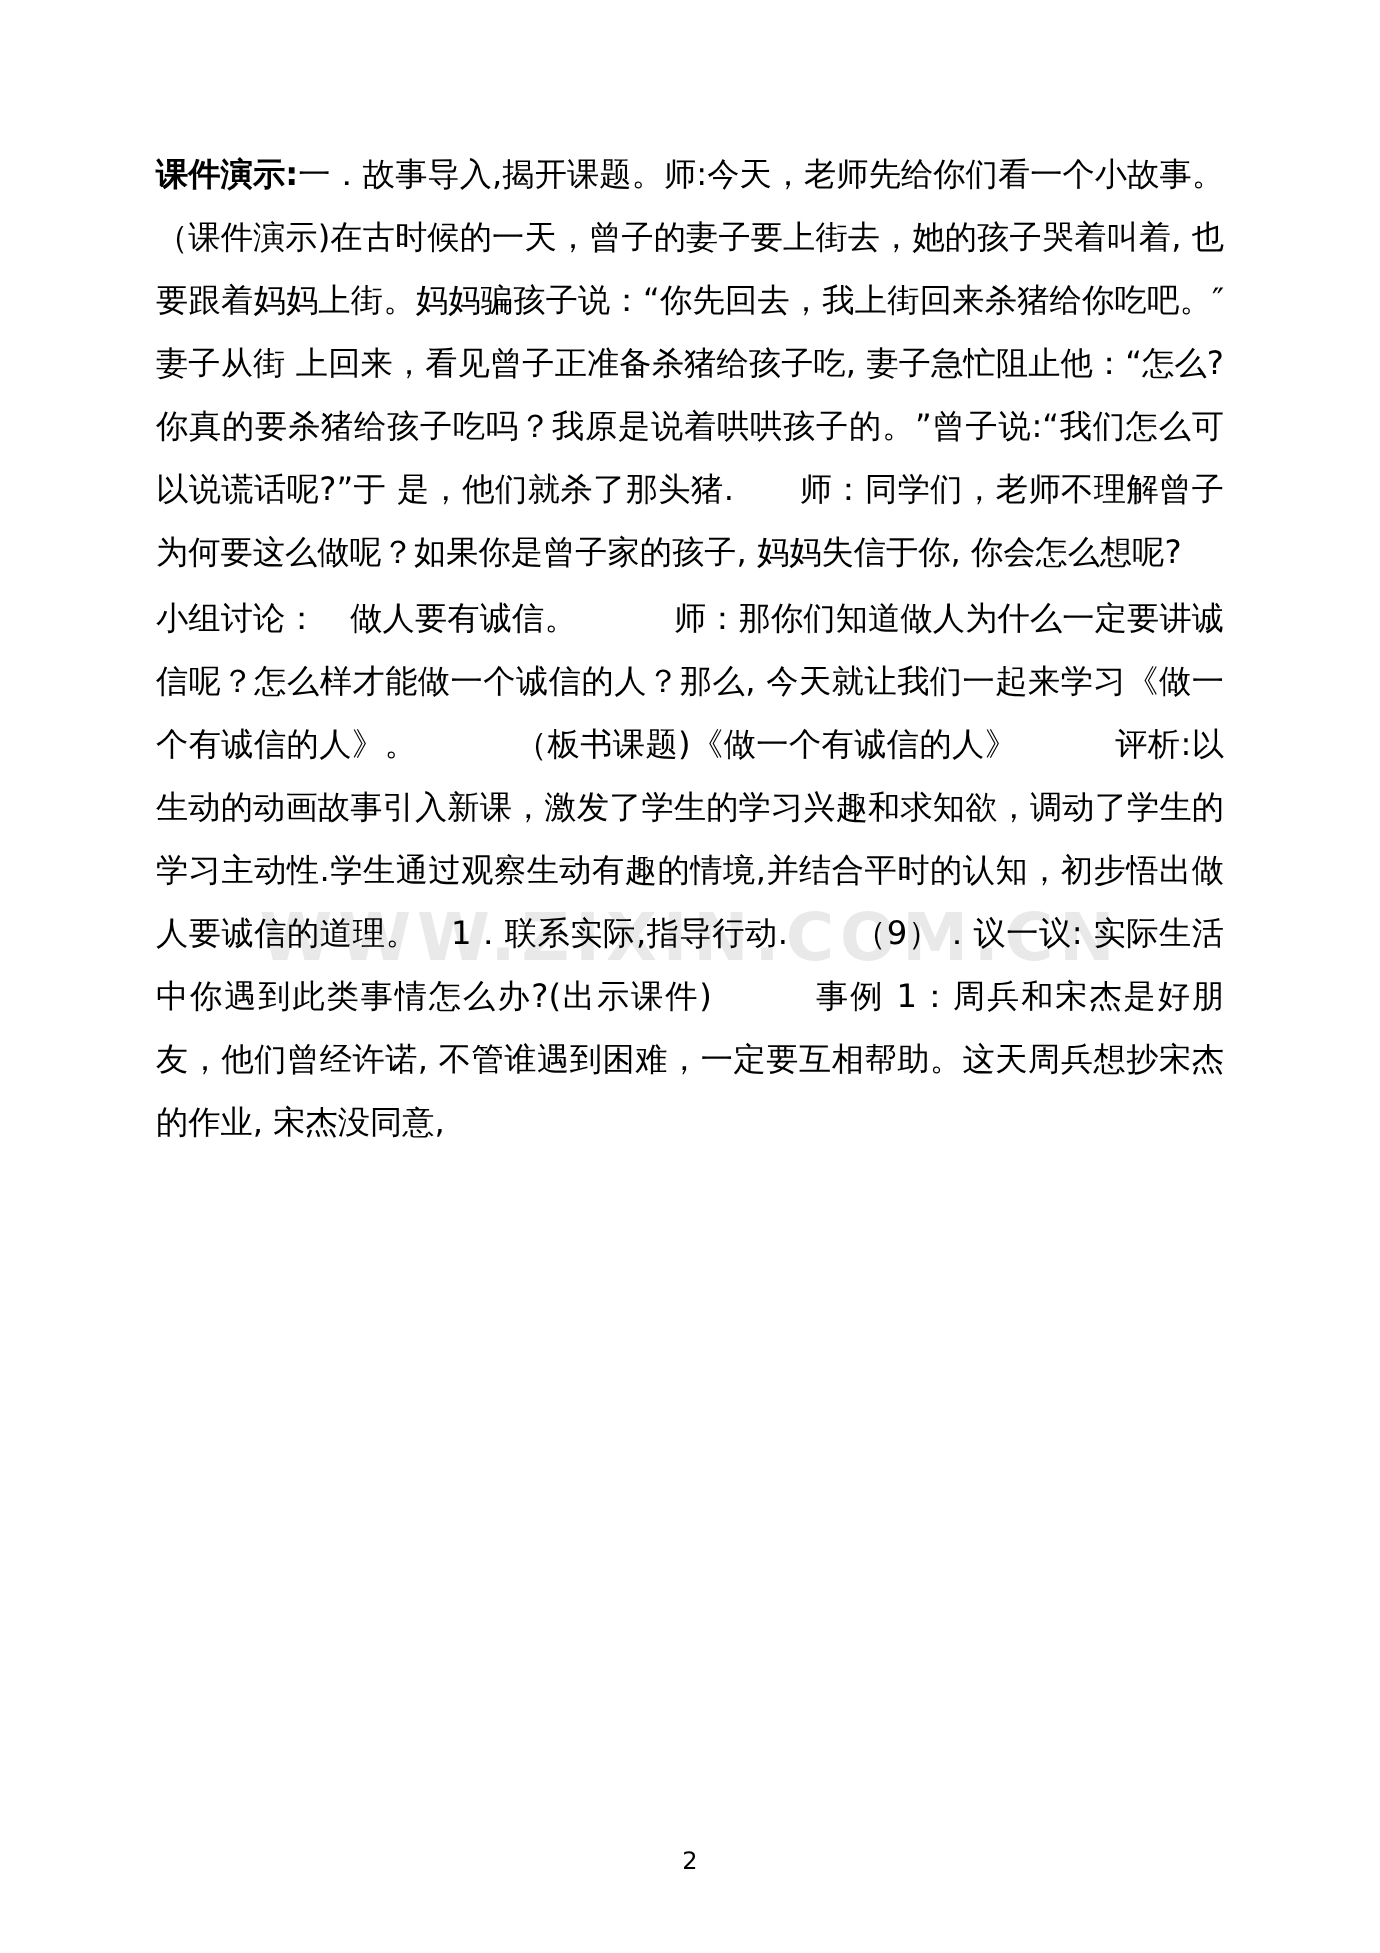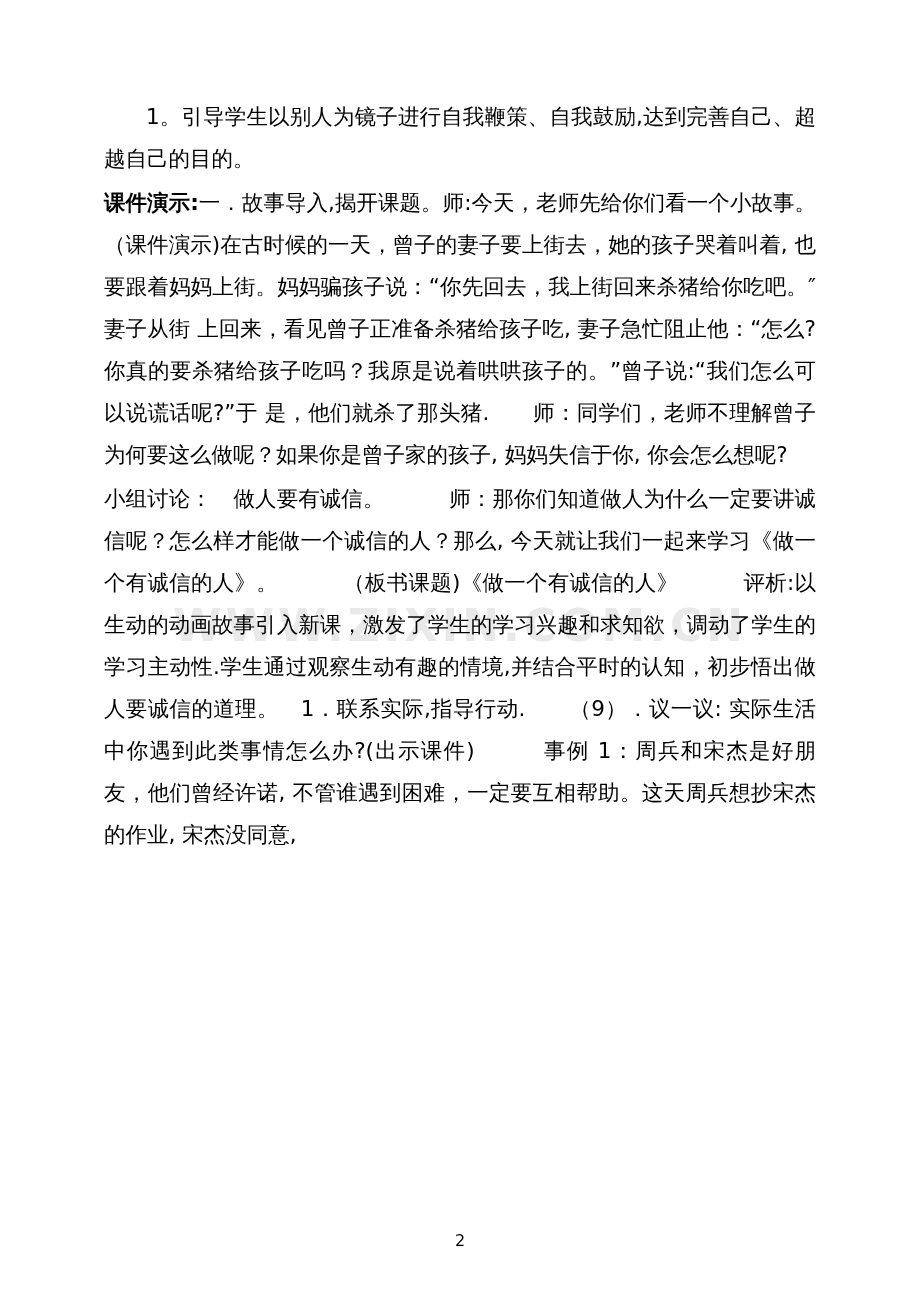--- a/index.html
+++ b/index.html
@@ -63,21 +63,20 @@
 </style>
 </head>
 <body>
 
 <div class="page">
 
   <div class="watermark">WWW.ZIXIN.COM.CN</div>
 
   <div class="content">
 
-    <p class="indent">1。引导学生以别人为镜子进行自我鞭策、自我鼓励,达到完善自己、超越自己的目的。</p>
 
 
     <p><span class="bold">课件演示:</span><span>一．故事导入,揭开课题。师:今天，老师先给你们看一个小故事。　　（课件演示)在古时候的一天，曾子的妻子要上街去，她的孩子哭着叫着, 也要跟着妈妈上街。妈妈骗孩子说：“你先回去，我上街回来杀猪给你吃吧。″妻子从街 上回来，看见曾子正准备杀猪给孩子吃, 妻子急忙阻止他：“怎么?你真的要杀猪给孩子吃吗？我原是说着哄哄孩子的。”曾子说:“我们怎么可以说谎话呢?”于 是，他们就杀了那头猪.　　师：同学们，老师不理解曾子为何要这么做呢？如果你是曾子家的孩子, 妈妈失信于你, 你会怎么想呢?</span></p>
 
     <p>小组讨论：　做人要有诚信。　　　师：那你们知道做人为什么一定要讲诚信呢？怎么样才能做一个诚信的人？那么, 今天就让我们一起来学习《做一个有诚信的人》。　　　（板书课题)《做一个有诚信的人》　　　评析:以生动的动画故事引入新课，激发了学生的学习兴趣和求知欲，调动了学生的学习主动性.学生通过观察生动有趣的情境,并结合平时的认知，初步悟出做人要诚信的道理。　1．联系实际,指导行动.　　（9）．议一议: 实际生活中你遇到此类事情怎么办?(出示课件)　　　事例 1：周兵和宋杰是好朋友，他们曾经许诺, 不管谁遇到困难，一定要互相帮助。这天周兵想抄宋杰的作业, 宋杰没同意,</p>
 
   </div>
 
   <div class="footer">2</div>
 

